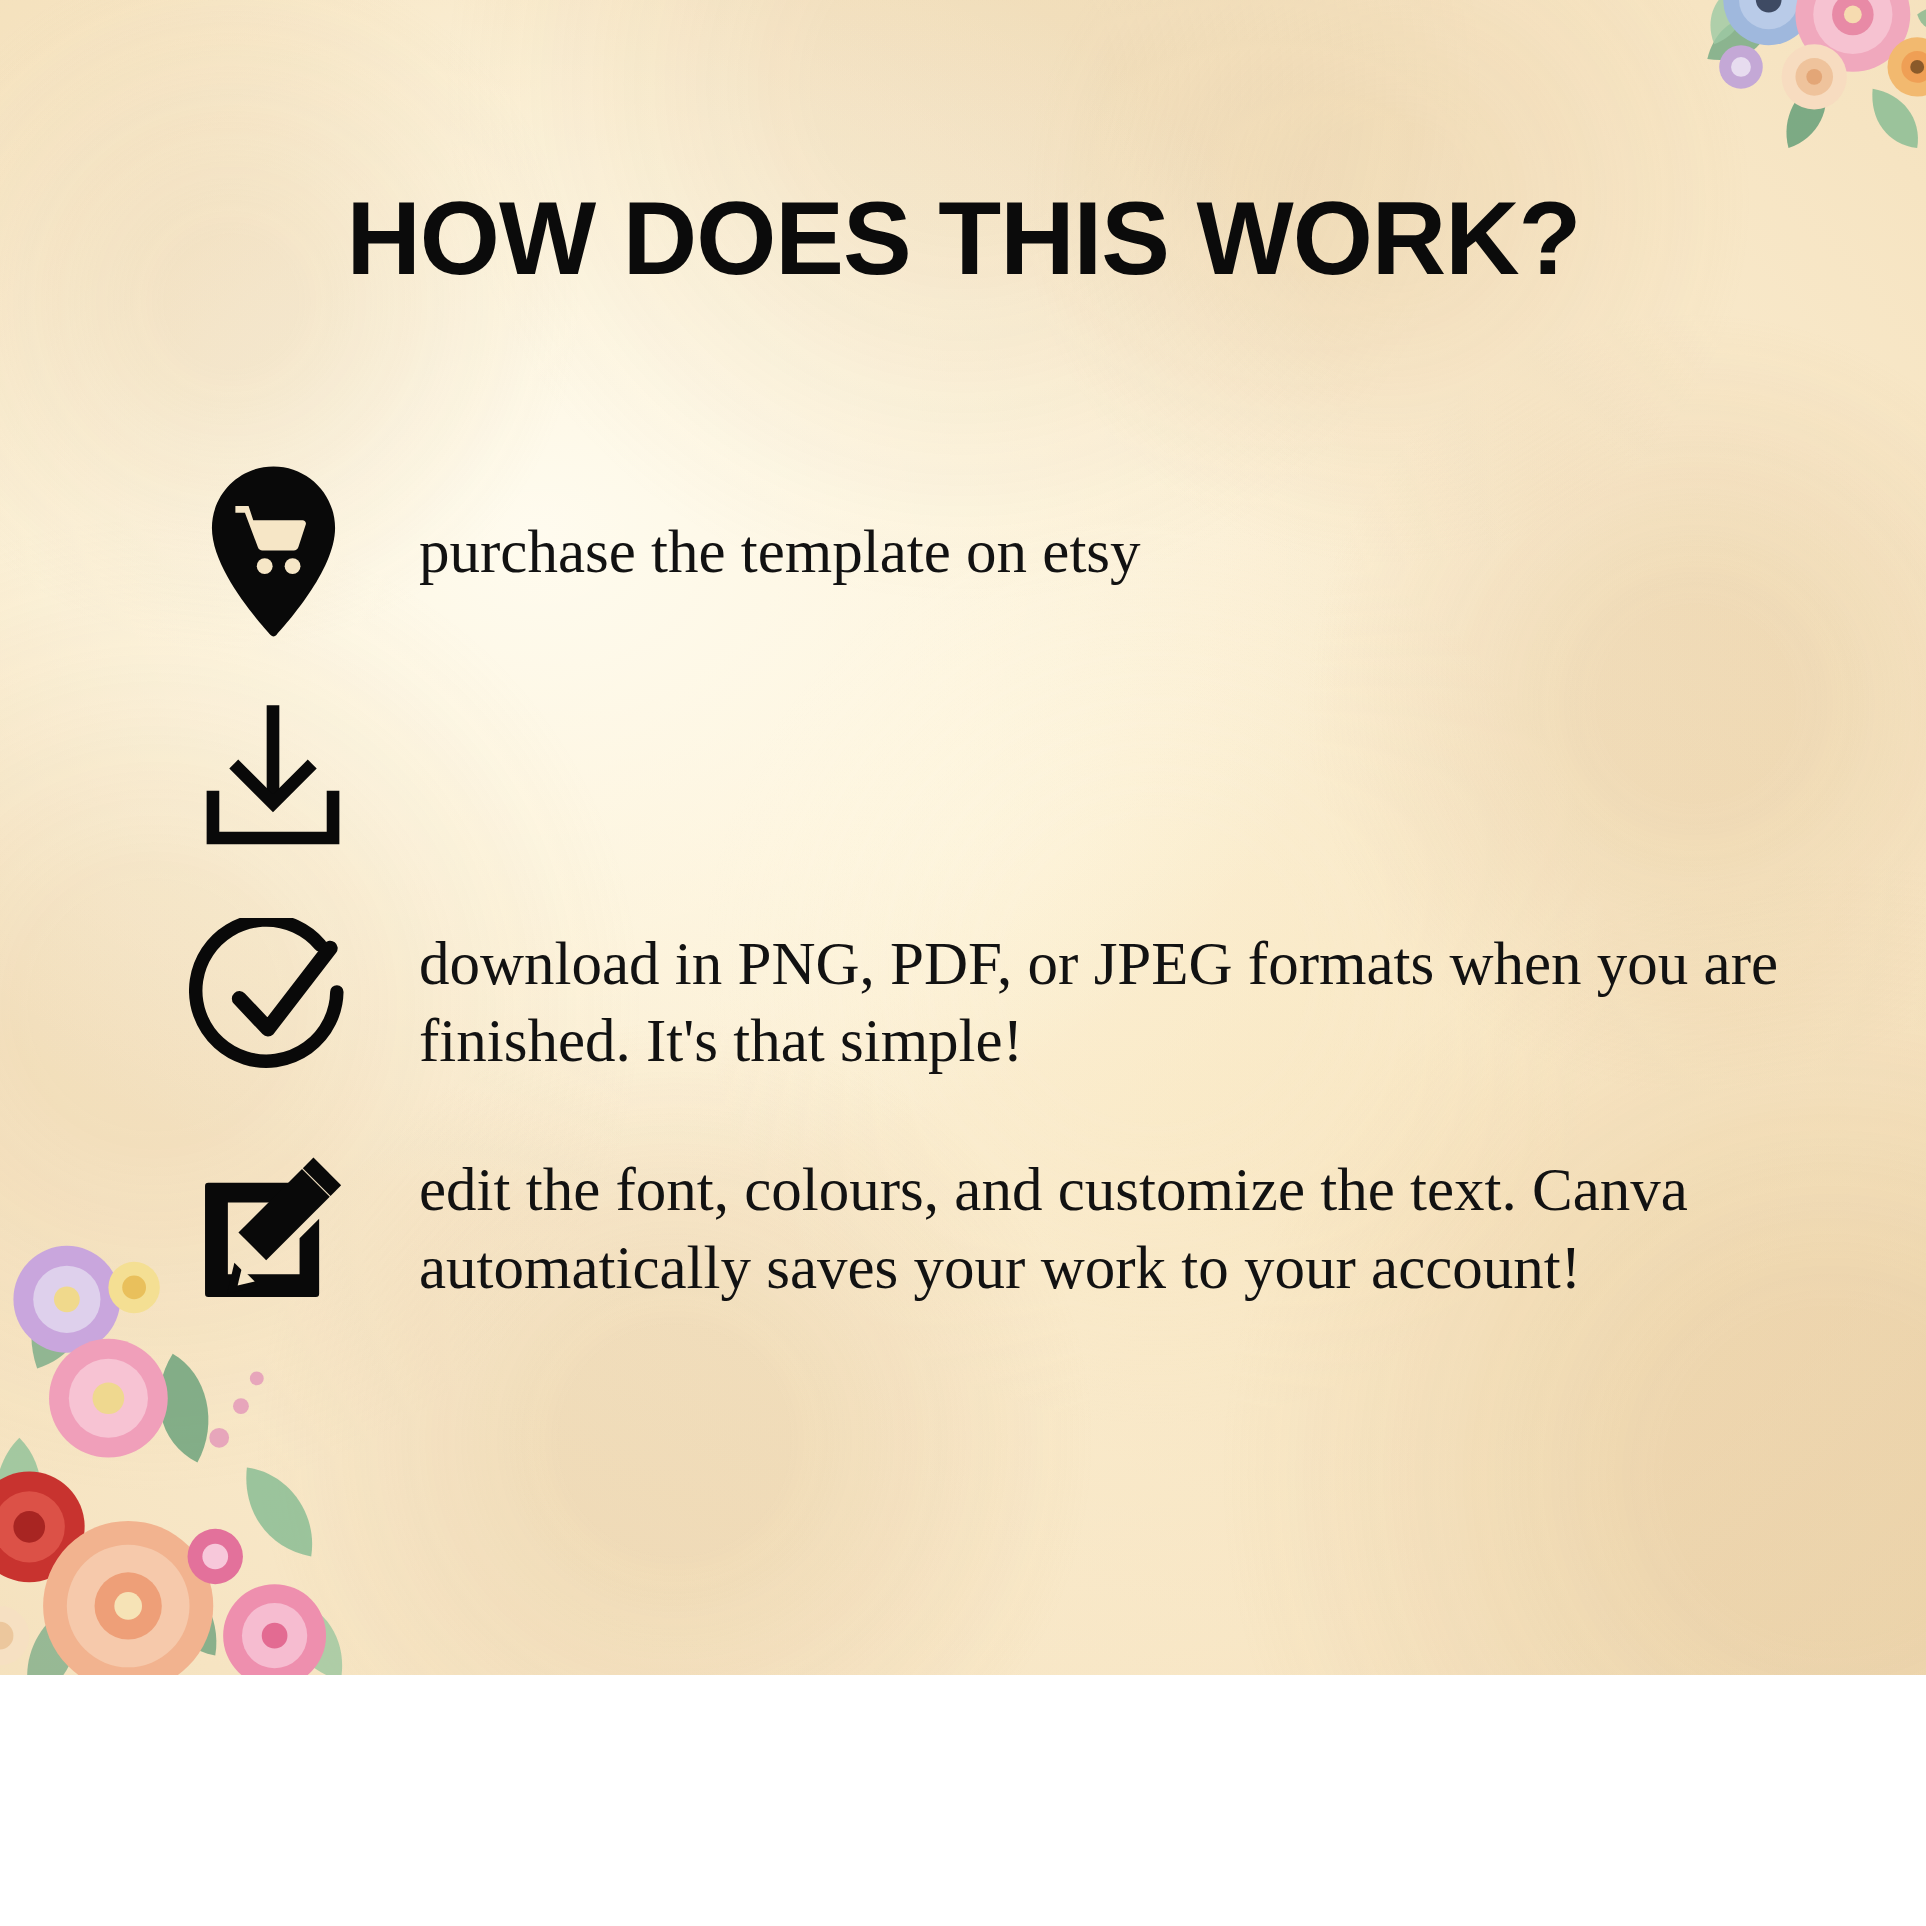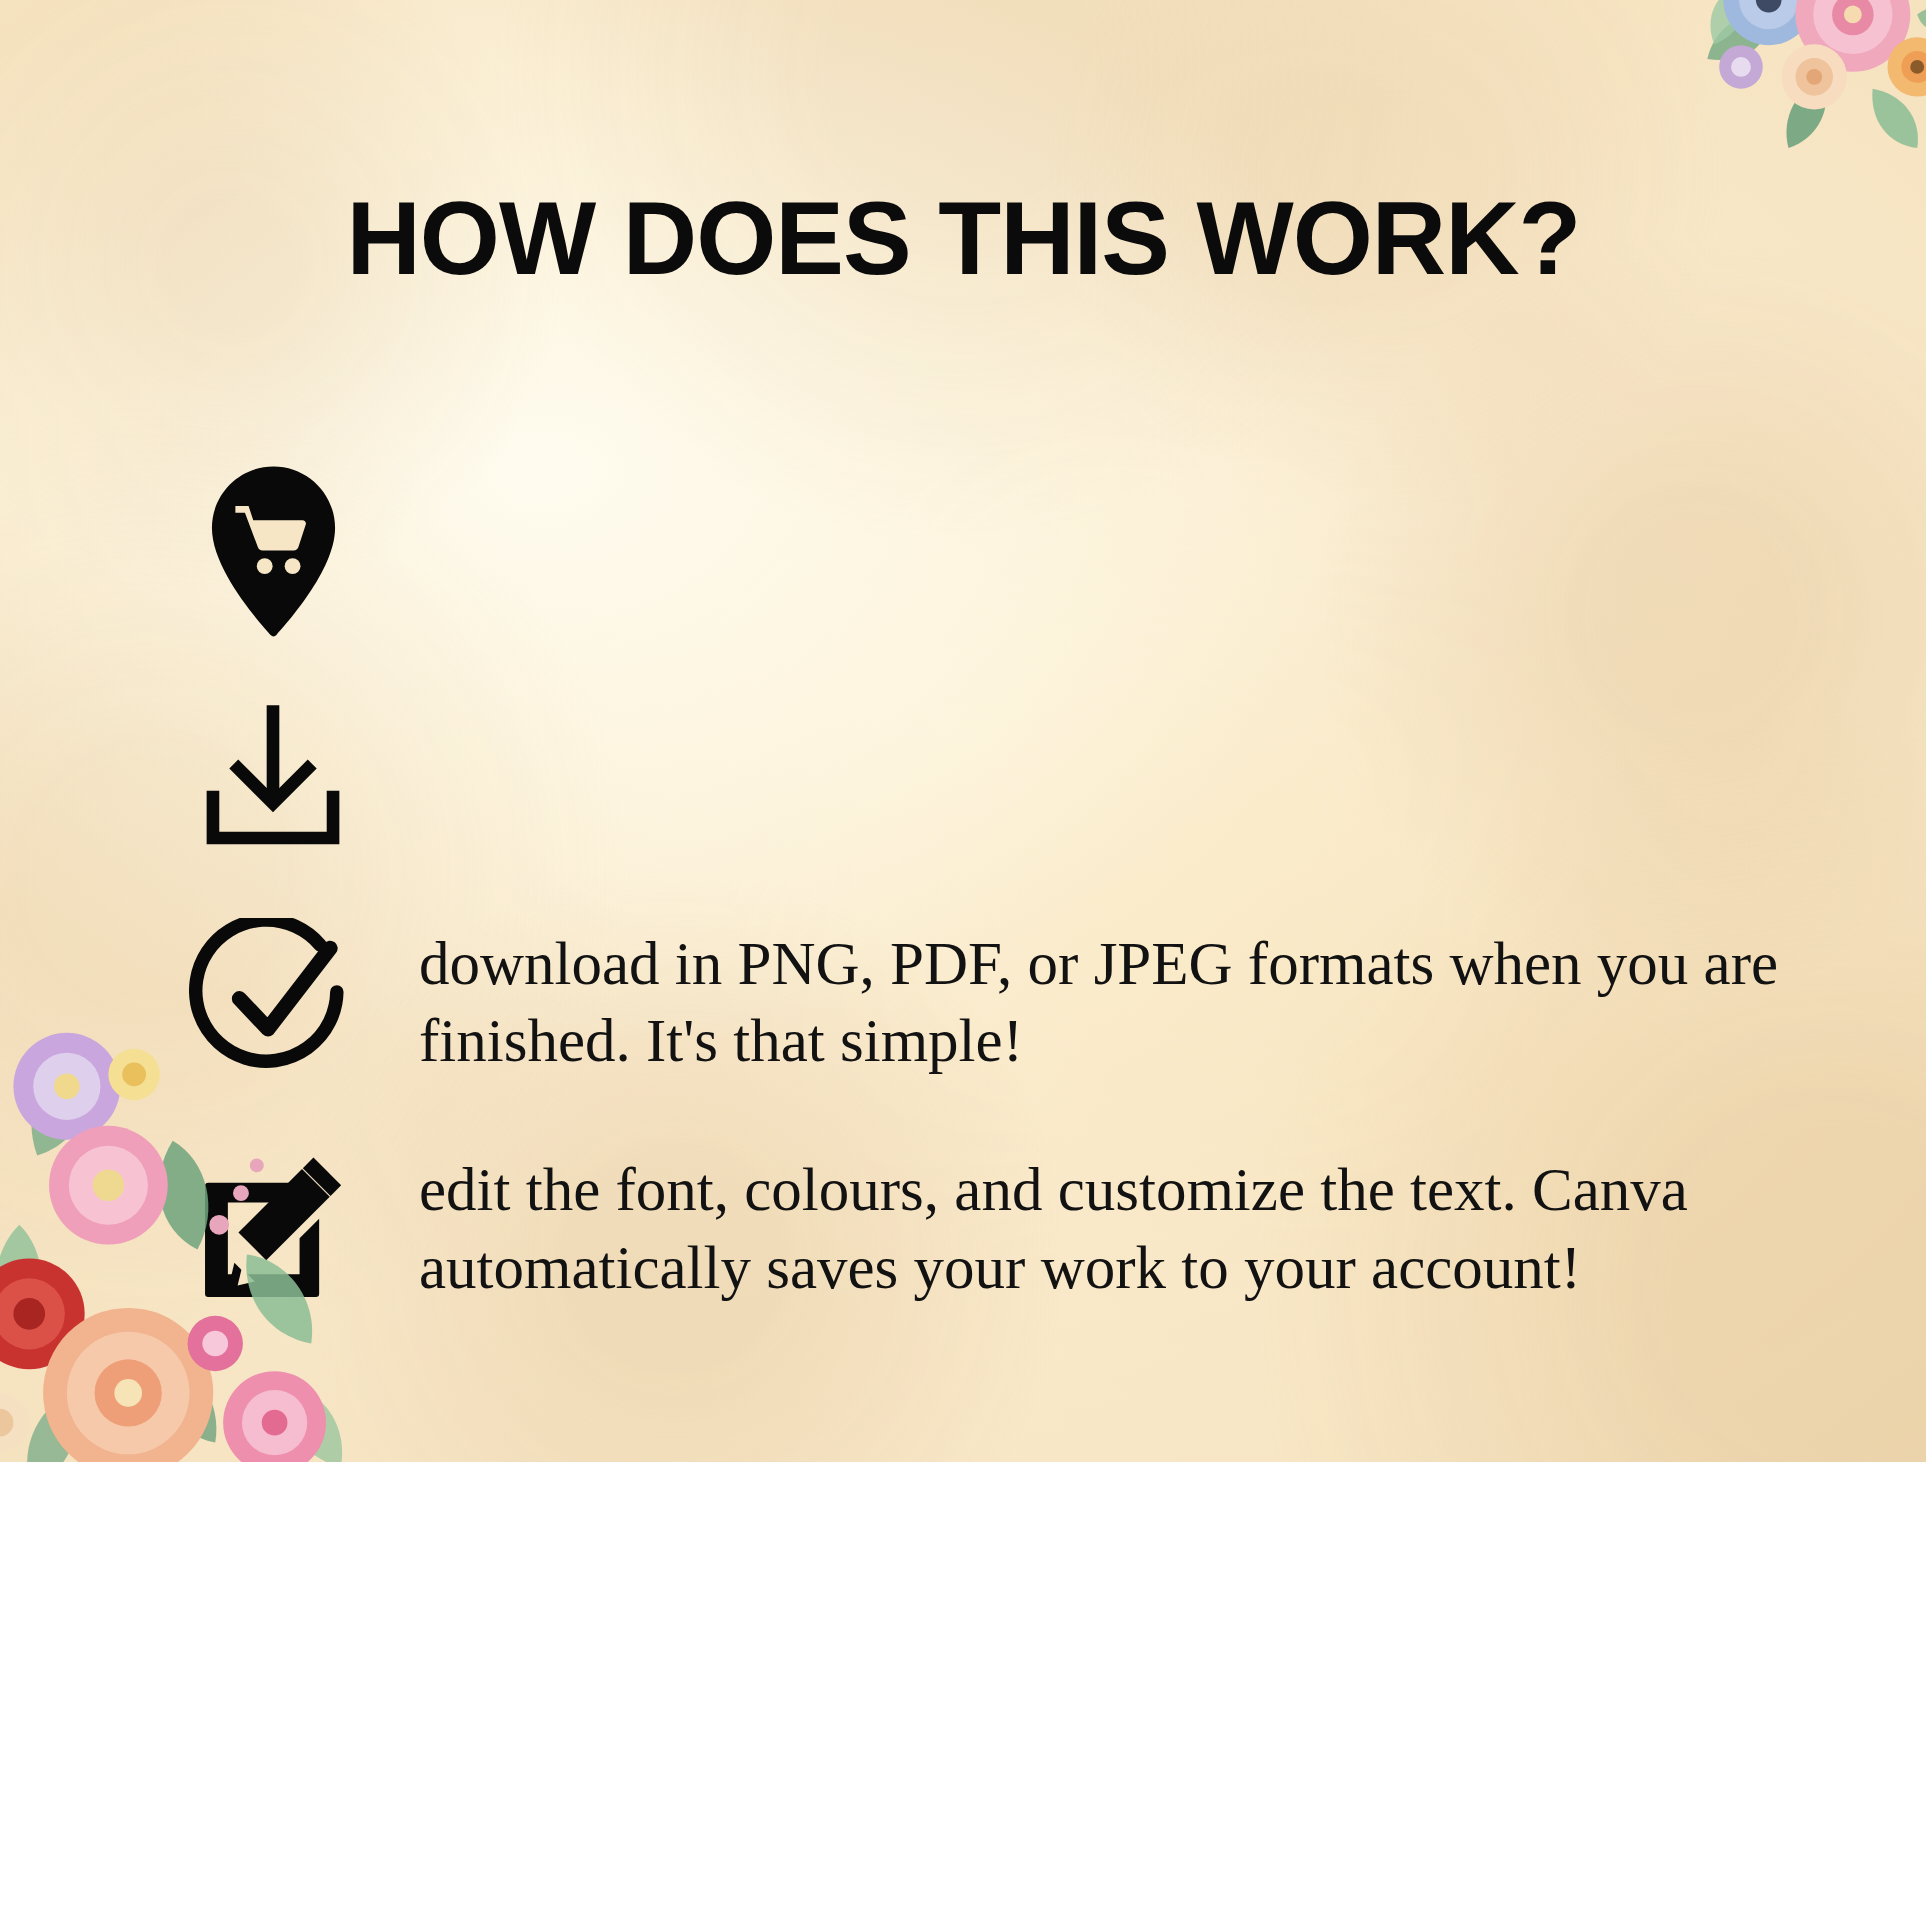--- a/index.html
+++ b/index.html
@@ -9,21 +9,21 @@
   body {
     width: 1927px;
     height: 1927px;
     font-family: "Liberation Serif", serif;
     overflow: hidden;
   }
 
   #page {
     position: relative;
     width: 1927px;
-    height: 1462px;
+    height: 1675px;
     background:
       radial-gradient(ellipse 60% 55% at 28% 32%, rgba(255,252,240,0.95) 0%, rgba(255,250,232,0.55) 40%, rgba(255,246,220,0.0) 72%),
       radial-gradient(ellipse 70% 60% at 78% 72%, rgba(247,226,185,0.55) 0%, rgba(247,226,185,0.12) 55%, rgba(247,226,185,0) 80%),
       radial-gradient(ellipse 90% 90% at 50% 50%, #fdf3dd 0%, #f8e8c9 55%, #f2dcb4 100%);
     overflow: hidden;
   }
 
   
   #page::before {
     content: "";
@@ -121,20 +121,21 @@
       <div class="step-icon">
         <svg width="149" height="173" viewBox="0 0 100 118" aria-hidden="true">
           <path d="M50 1C26.8 1 8 19.8 8 43c0 29 34 66 40 73 1.2 1.3 2.8 1.3 4 0 6-7 40-44 40-73C92 19.8 73.2 1 50 1z" fill="#090909"></path>
           <g fill="#f6e6c6">
             <path d="M24 28h9l3.2 9.6h33.6c1.6 0 2.7 1.5 2.2 3l-5 15.4c-.5 1.4-1.7 2.3-3.2 2.3H42.5c-1.5 0-2.8-1-3.2-2.4L30.5 32.5H24V28z"></path>
             <circle cx="44" cy="69" r="5.4"></circle>
             <circle cx="63" cy="69" r="5.4"></circle>
           </g>
         </svg>
       </div>
+      <div class="step-text">purchase the template on etsy</div>
     </div>
 
     <div class="step">
       <div class="step-icon">
         <svg width="158" height="158" viewBox="0 0 100 100" aria-hidden="true">
           <g stroke="#090909" stroke-width="8" fill="none" stroke-linecap="square">
             <line x1="50" y1="8" x2="50" y2="62"></line>
             <polyline points="28,44 50,66 72,44" stroke-linejoin="miter"></polyline>
             <polyline points="12,62 12,88 88,88 88,62"></polyline>
           </g>

